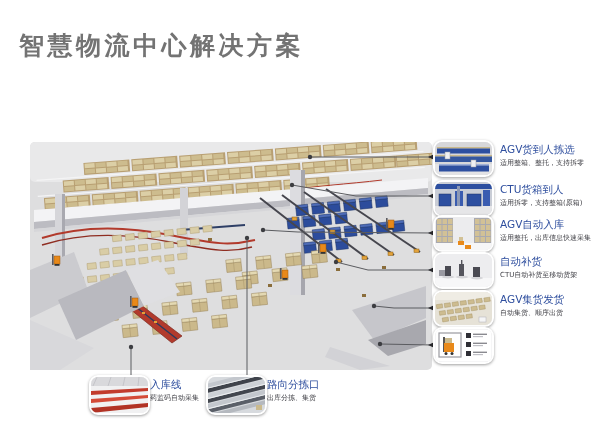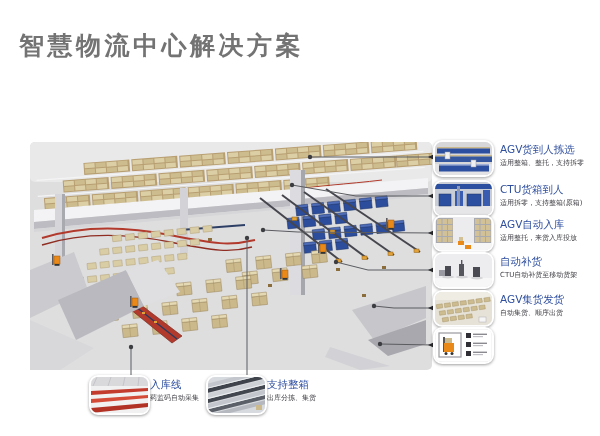--- a/index.html
+++ b/index.html
@@ -327,21 +327,21 @@
           <rect x="45.5" y="20" width="4.5" height="5"></rect>
           <rect x="51" y="20" width="4.5" height="5"></rect>
       </g>
       <rect x="23" y="24" width="6" height="4" fill="#e8891a"></rect>
         <rect x="24" y="20" width="4" height="4" fill="#d2c196"></rect>
       <rect x="30" y="28" width="6" height="4" fill="#e8891a"></rect>
     </svg>
   </div>
   <div class="ctext">
     <div class="ctitle">AGV自动入库</div>
-    <div class="csub">适用整托，来货入库投放</div>
+    <div class="csub">适用整托，出库信息快速采集</div>
   </div>
 </div>
 
 <div class="rc t3">
   <div class="thumb">
     <svg width="57" height="33" viewBox="0 0 57 33">
       <rect width="57" height="33" fill="#ededef"></rect>
         <rect y="24" width="57" height="9" fill="#f7f7f8"></rect>
       <ellipse cx="13" cy="23" rx="6" ry="1.5" fill="#d5d5d8"></ellipse>
       <ellipse cx="27" cy="23" rx="6" ry="1.5" fill="#d5d5d8"></ellipse>
@@ -450,16 +450,16 @@
         <rect x="-8" y="25" width="75" height="4" fill="#5a5f68"></rect>
         <rect x="-8" y="30" width="75" height="4" fill="#b5b9bf"></rect>
         <rect x="-8" y="4.2" width="75" height="0.8" fill="#eef0f2"></rect>
         <rect x="-8" y="14.2" width="75" height="0.8" fill="#eef0f2"></rect>
         <rect x="-8" y="24.2" width="75" height="0.8" fill="#eef0f2"></rect>
       </g>
       <rect x="48" y="28" width="6" height="5" fill="#caba8e"></rect>
     </svg>
   </div>
   <div class="ctext">
-    <div class="ctitle">支持整箱</div>
+    <div class="ctitle">路向分拣口</div>
     <div class="csub">出库分拣、集货</div>
   </div>
 </div>
 
 </body></html>

